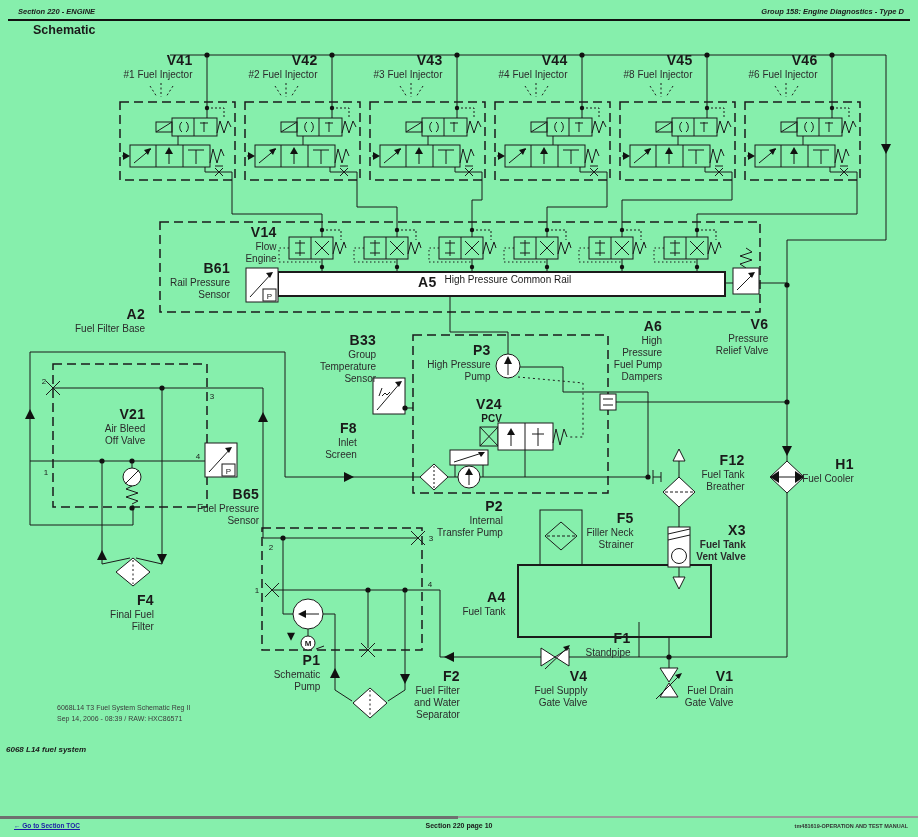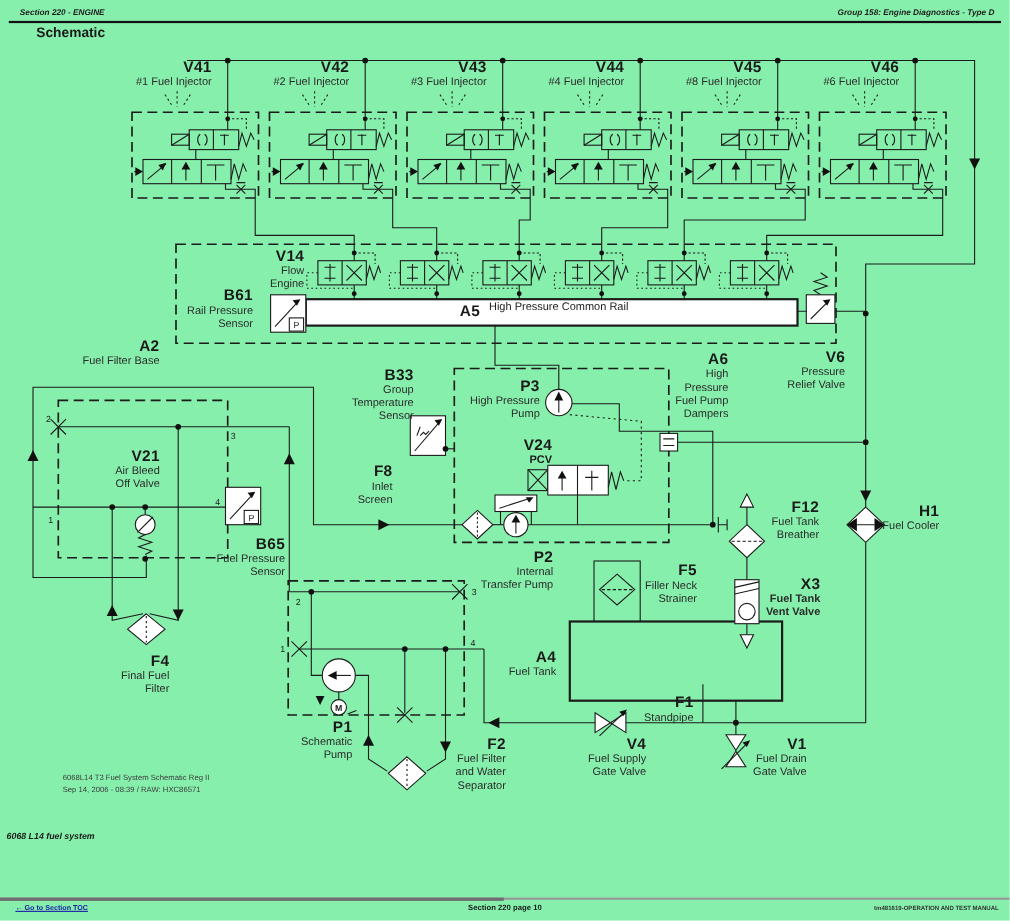--- a/index.html
+++ b/index.html
@@ -11,21 +11,21 @@
   .page-title{position:absolute;left:33px;top:23px;font-size:12.5px;font-weight:bold;}
   svg{position:absolute;left:0;top:0;}
   .lbl{position:absolute;transform:translateX(-50%);text-align:right;line-height:1.2;white-space:nowrap;}
   .code{font-size:14px;font-weight:bold;letter-spacing:.3px;}
   .sub{font-size:10px;color:#2b2b2b;}
   .sub.b{font-weight:bold;}
   .pcv{font-size:10px;font-weight:bold;}
   .lbl-row{position:absolute;display:flex;align-items:flex-start;gap:8px;white-space:nowrap;}
   .railsub{font-size:10px;}
   .note{position:absolute;left:57px;top:703px;font-size:7px;color:#3c3c3c;line-height:1.5;}
-  .caption{position:absolute;left:6px;top:745px;font-size:8px;font-weight:bold;font-style:italic;margin-top:11px;}
+  .caption{position:absolute;left:6px;top:745px;font-size:8px;font-weight:bold;font-style:italic;}
   .foot-rule{position:absolute;left:0;right:0;top:816px;height:2px;background:#9a9a9a;}
   .foot-rule-dark{position:absolute;left:0;width:458px;top:816px;height:3px;background:#6f6f6f;}
   .foot-left{position:absolute;left:14px;top:822px;font-size:6.5px;font-weight:bold;color:#1a1aa6;text-decoration:underline;cursor:pointer;}
   .foot-center{position:absolute;left:0;right:0;top:822px;text-align:center;font-size:7px;font-weight:bold;}
   .foot-right{position:absolute;right:10px;top:823px;font-size:5.5px;font-weight:bold;color:#333;}
 </style>
 </head>
 <body>
 
 <div id="page">

